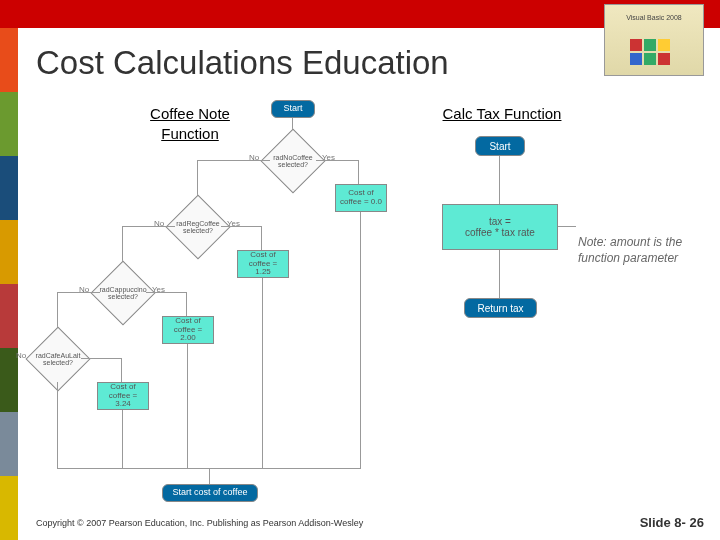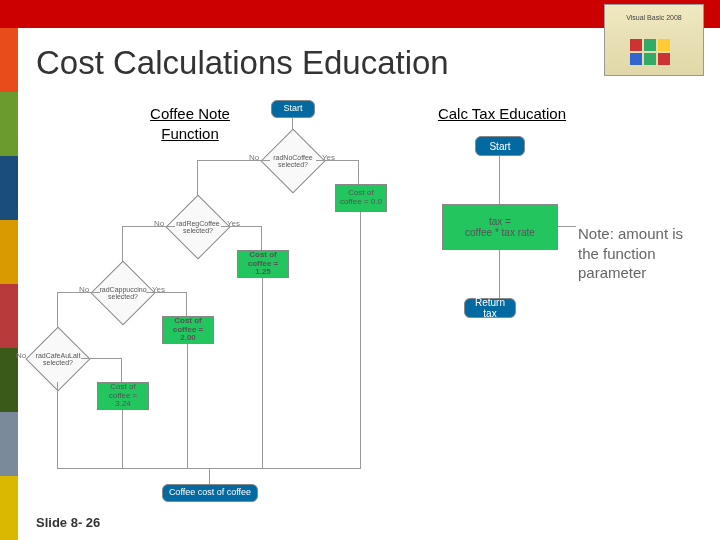--- a/index.html
+++ b/index.html
@@ -10,28 +10,28 @@
   .blocks { display:flex; flex-wrap:wrap; width:50px; }
   .block { width:12px; height:12px; margin:1px; }
   .side-stripes { position:absolute; top:28px; left:0; width:18px; bottom:0; display:flex; flex-direction:column; }
   .side-stripes div { flex:1; }
   .s1{background:#e84c1a;} .s2{background:#6b9a2f;} .s3{background:#1a4d7a;} .s4{background:#d89a00;}
   .s5{background:#b83a3a;} .s6{background:#3a5a1a;} .s7{background:#7a8a9a;} .s8{background:#d8b800;}
   .title { position:absolute; top:44px; left:36px; font-size:33px; font-weight:normal; color:#333; font-family: Arial, sans-serif; }
   .subtitle { position:absolute; font-size:15px; color:#000; text-decoration:underline; text-align:center; line-height:1.3; }
   .sub1 { top:104px; left:130px; width:120px; }
   .sub2 { top:104px; left:422px; width:160px; }
-  .flowbox { position:absolute; border:1px solid #888; background:#22c55e; font-size:8px; text-align:center; display:flex; align-items:center; justify-content:center; color:#555; line-height:1.1; padding:2px; }
+  .flowbox { position:absolute; border:1px solid #888; background:#5eead4; font-size:8px; text-align:center; display:flex; align-items:center; justify-content:center; color:#555; line-height:1.1; padding:2px; }
   .terminal { border-radius:6px; background:#0369a1; color:#fff; font-size:9px; }
   .diamond { position:absolute; width:46px; height:46px; }
   .diamond-inner { width:100%; height:100%; transform:rotate(45deg); border:1px solid #888; background:#f9f9f9; }
   .diamond-text { position:absolute; top:50%; left:50%; transform:translate(-50%,-50%); font-size:7px; text-align:center; color:#555; width:50px; line-height:1; }
   .labeltext { position:absolute; font-size:8px; color:#777; }
   .line { position:absolute; background:#999; }
-  .notebox { position:absolute; top:224px; left:578px; width:110px; font-size:15px; color:#666; line-height:1.3; }
+  .notebox { position:absolute; top:235px; left:578px; width:110px; font-size:12px; color:#666; line-height:1.3;font-style:italic; }
   .footer { position:absolute; bottom:10px; left:36px; right:16px; display:flex; justify-content:space-between; align-items:center; }
   .copyright { font-size:9px; color:#333; }
   .slidenum { font-size:13px; font-weight:bold; color:#333; }
 </style>
 </head>
 <body>
 
 <div class="top-bar"></div>
 
 <div class="brand-box">
@@ -55,21 +55,21 @@
     <div class="s4"></div>
   <div class="s5"></div>
     <div class="s6"></div>
     <div class="s7"></div>
     <div class="s8"></div>
 </div>
 
 <div class="title">Cost Calculations Education</div>
 
 <div class="subtitle sub1">Coffee Note Function</div>
-<div class="subtitle sub2">Calc Tax Education</div>
+<div class="subtitle sub2">Calc Tax Function</div>
 
 <div class="flowbox terminal" style="top:100px;left:271px;width:44px;height:18px;">Start</div>
 <div class="line" style="top:118px;left:292px;width:1px;height:20px;"></div>
 
 <div class="diamond" style="top:138px;left:270px;">
   <div class="diamond-inner"></div>
   <div class="diamond-text">radNoCoffee selected?</div>
 </div>
 <div class="labeltext" style="top:153px;left:249px;">No</div>
 <div class="labeltext" style="top:153px;left:322px;">Yes</div>
@@ -84,63 +84,64 @@
 
 <div class="diamond" style="top:204px;left:175px;">
   <div class="diamond-inner"></div>
   <div class="diamond-text">radRegCoffee selected?</div>
 </div>
 <div class="labeltext" style="top:219px;left:154px;">No</div>
 <div class="labeltext" style="top:219px;left:227px;">Yes</div>
 
 <div class="line" style="top:226px;left:221px;width:40px;height:1px;"></div>
 <div class="line" style="top:226px;left:261px;width:1px;height:24px;"></div>
-<div class="flowbox" style="top:250px;left:237px;width:52px;height:28px;font-weight:bold;">Cost of coffee = 1.25</div>
+<div class="flowbox" style="top:250px;left:237px;width:52px;height:28px;">Cost of coffee = 1.25</div>
 <div class="line" style="top:278px;left:262px;width:1px;height:190px;"></div>
 
 <div class="line" style="top:226px;left:122px;width:53px;height:1px;"></div>
 <div class="line" style="top:226px;left:122px;width:1px;height:44px;"></div>
 
 <div class="diamond" style="top:270px;left:100px;">
   <div class="diamond-inner"></div>
   <div class="diamond-text">radCappuccino selected?</div>
 </div>
 <div class="labeltext" style="top:285px;left:79px;">No</div>
 <div class="labeltext" style="top:285px;left:152px;">Yes</div>
 
 <div class="line" style="top:292px;left:146px;width:40px;height:1px;"></div>
 <div class="line" style="top:292px;left:186px;width:1px;height:24px;"></div>
-<div class="flowbox" style="top:316px;left:162px;width:52px;height:28px;font-weight:bold;">Cost of coffee = 2.00</div>
+<div class="flowbox" style="top:316px;left:162px;width:52px;height:28px;">Cost of coffee = 2.00</div>
 <div class="line" style="top:344px;left:187px;width:1px;height:124px;"></div>
 
 <div class="line" style="top:292px;left:57px;width:43px;height:1px;"></div>
 <div class="line" style="top:292px;left:57px;width:1px;height:44px;"></div>
 
 <div class="diamond" style="top:336px;left:35px;">
   <div class="diamond-inner"></div>
   <div class="diamond-text">radCafeAuLait selected?</div>
 </div>
 <div class="labeltext" style="top:351px;left:16px;">No</div>
 
 <div class="line" style="top:358px;left:81px;width:40px;height:1px;"></div>
 <div class="line" style="top:358px;left:121px;width:1px;height:24px;"></div>
 <div class="flowbox" style="top:382px;left:97px;width:52px;height:28px;">Cost of coffee = 3.24</div>
 <div class="line" style="top:410px;left:122px;width:1px;height:58px;"></div>
 
 <div class="line" style="top:382px;left:57px;width:1px;height:86px;"></div>
 <div class="line" style="top:468px;left:57px;width:304px;height:1px;"></div>
 <div class="line" style="top:468px;left:209px;width:1px;height:16px;"></div>
 
-<div class="flowbox terminal" style="top:484px;left:162px;width:96px;height:18px;">Coffee cost of coffee</div>
+<div class="flowbox terminal" style="top:484px;left:162px;width:96px;height:18px;">Start cost of coffee</div>
 
 <div class="flowbox terminal" style="top:136px;left:475px;width:50px;height:20px;font-size:10px;">Start</div>
 <div class="line" style="top:156px;left:499px;width:1px;height:48px;"></div>
 <div class="flowbox" style="top:204px;left:442px;width:116px;height:46px;font-size:10px;white-space:pre-line;">tax =
 coffee * tax rate</div>
 <div class="line" style="top:250px;left:499px;width:1px;height:48px;"></div>
-<div class="flowbox terminal" style="top:298px;left:464px;width:52px;height:20px;font-size:10px;">Return tax</div>
+<div class="flowbox terminal" style="top:298px;left:464px;width:73px;height:20px;font-size:10px;">Return tax</div>
 
 <div class="line" style="top:226px;left:558px;width:18px;height:1px;"></div>
 <div class="notebox">Note: amount is the function parameter</div>
 
 <div class="footer">
+  <div class="copyright">Copyright © 2007 Pearson Education, Inc. Publishing as Pearson Addison-Wesley</div>
   <div class="slidenum">Slide 8- 26</div>
 </div>
 
 </body></html>

